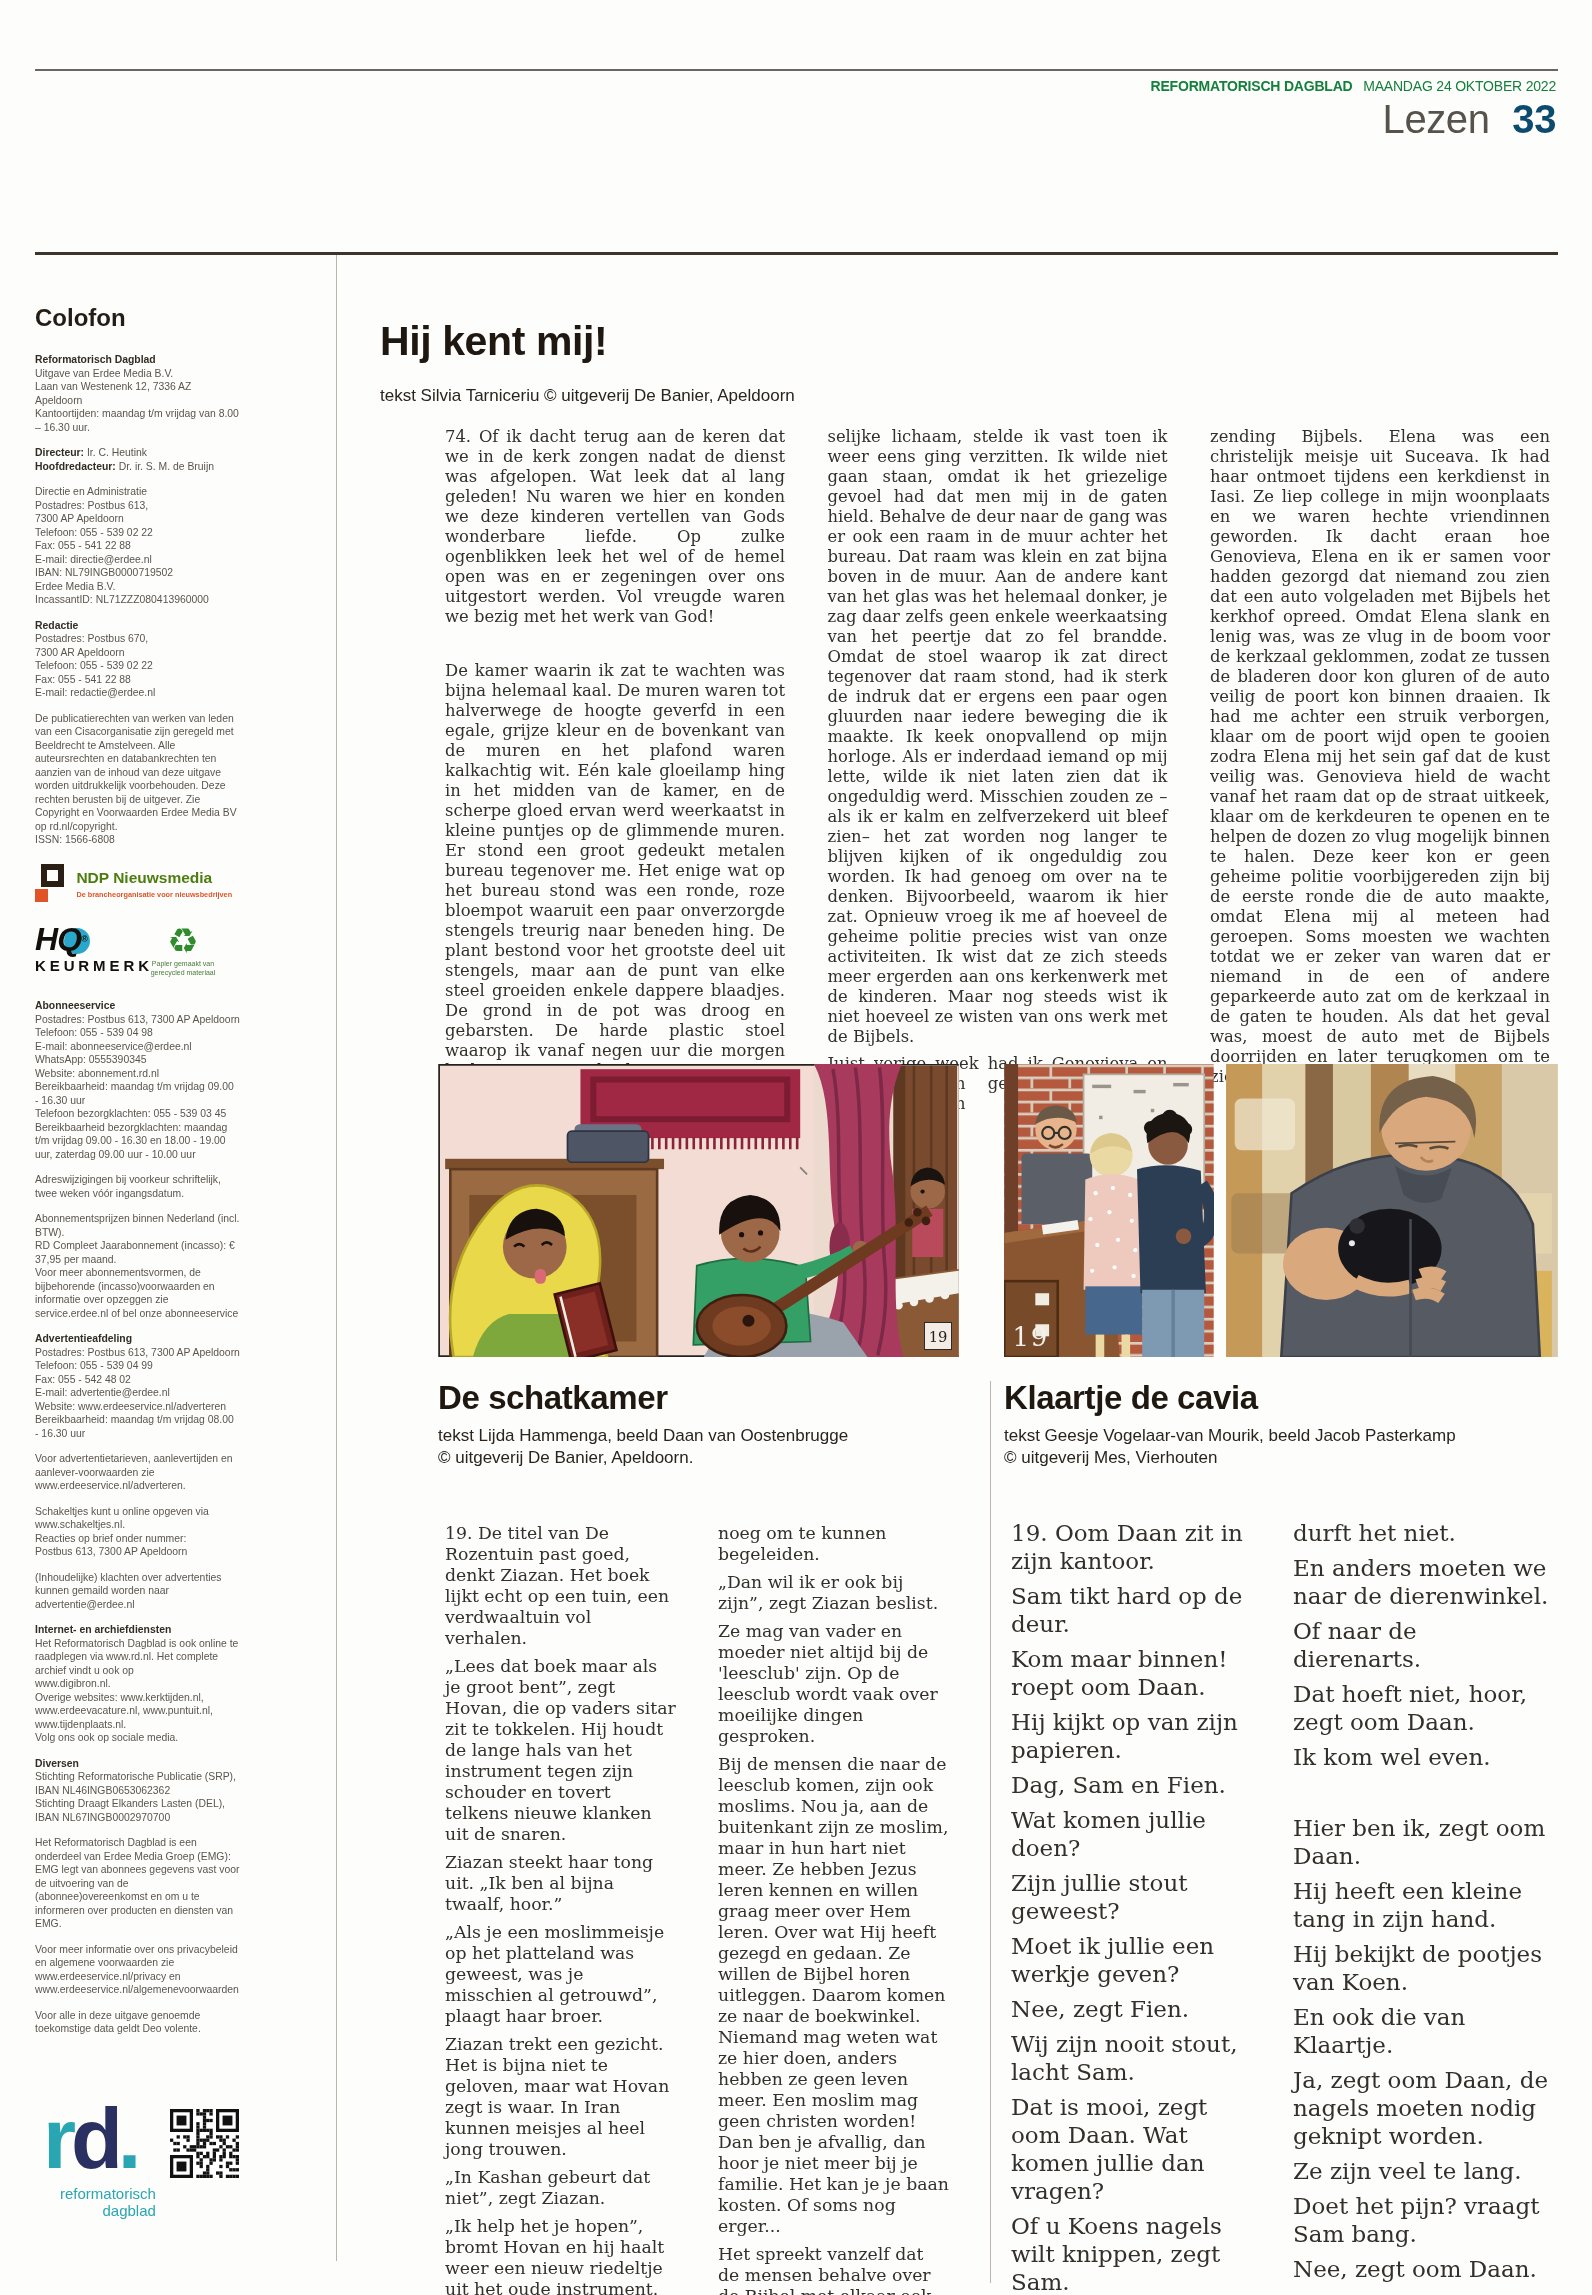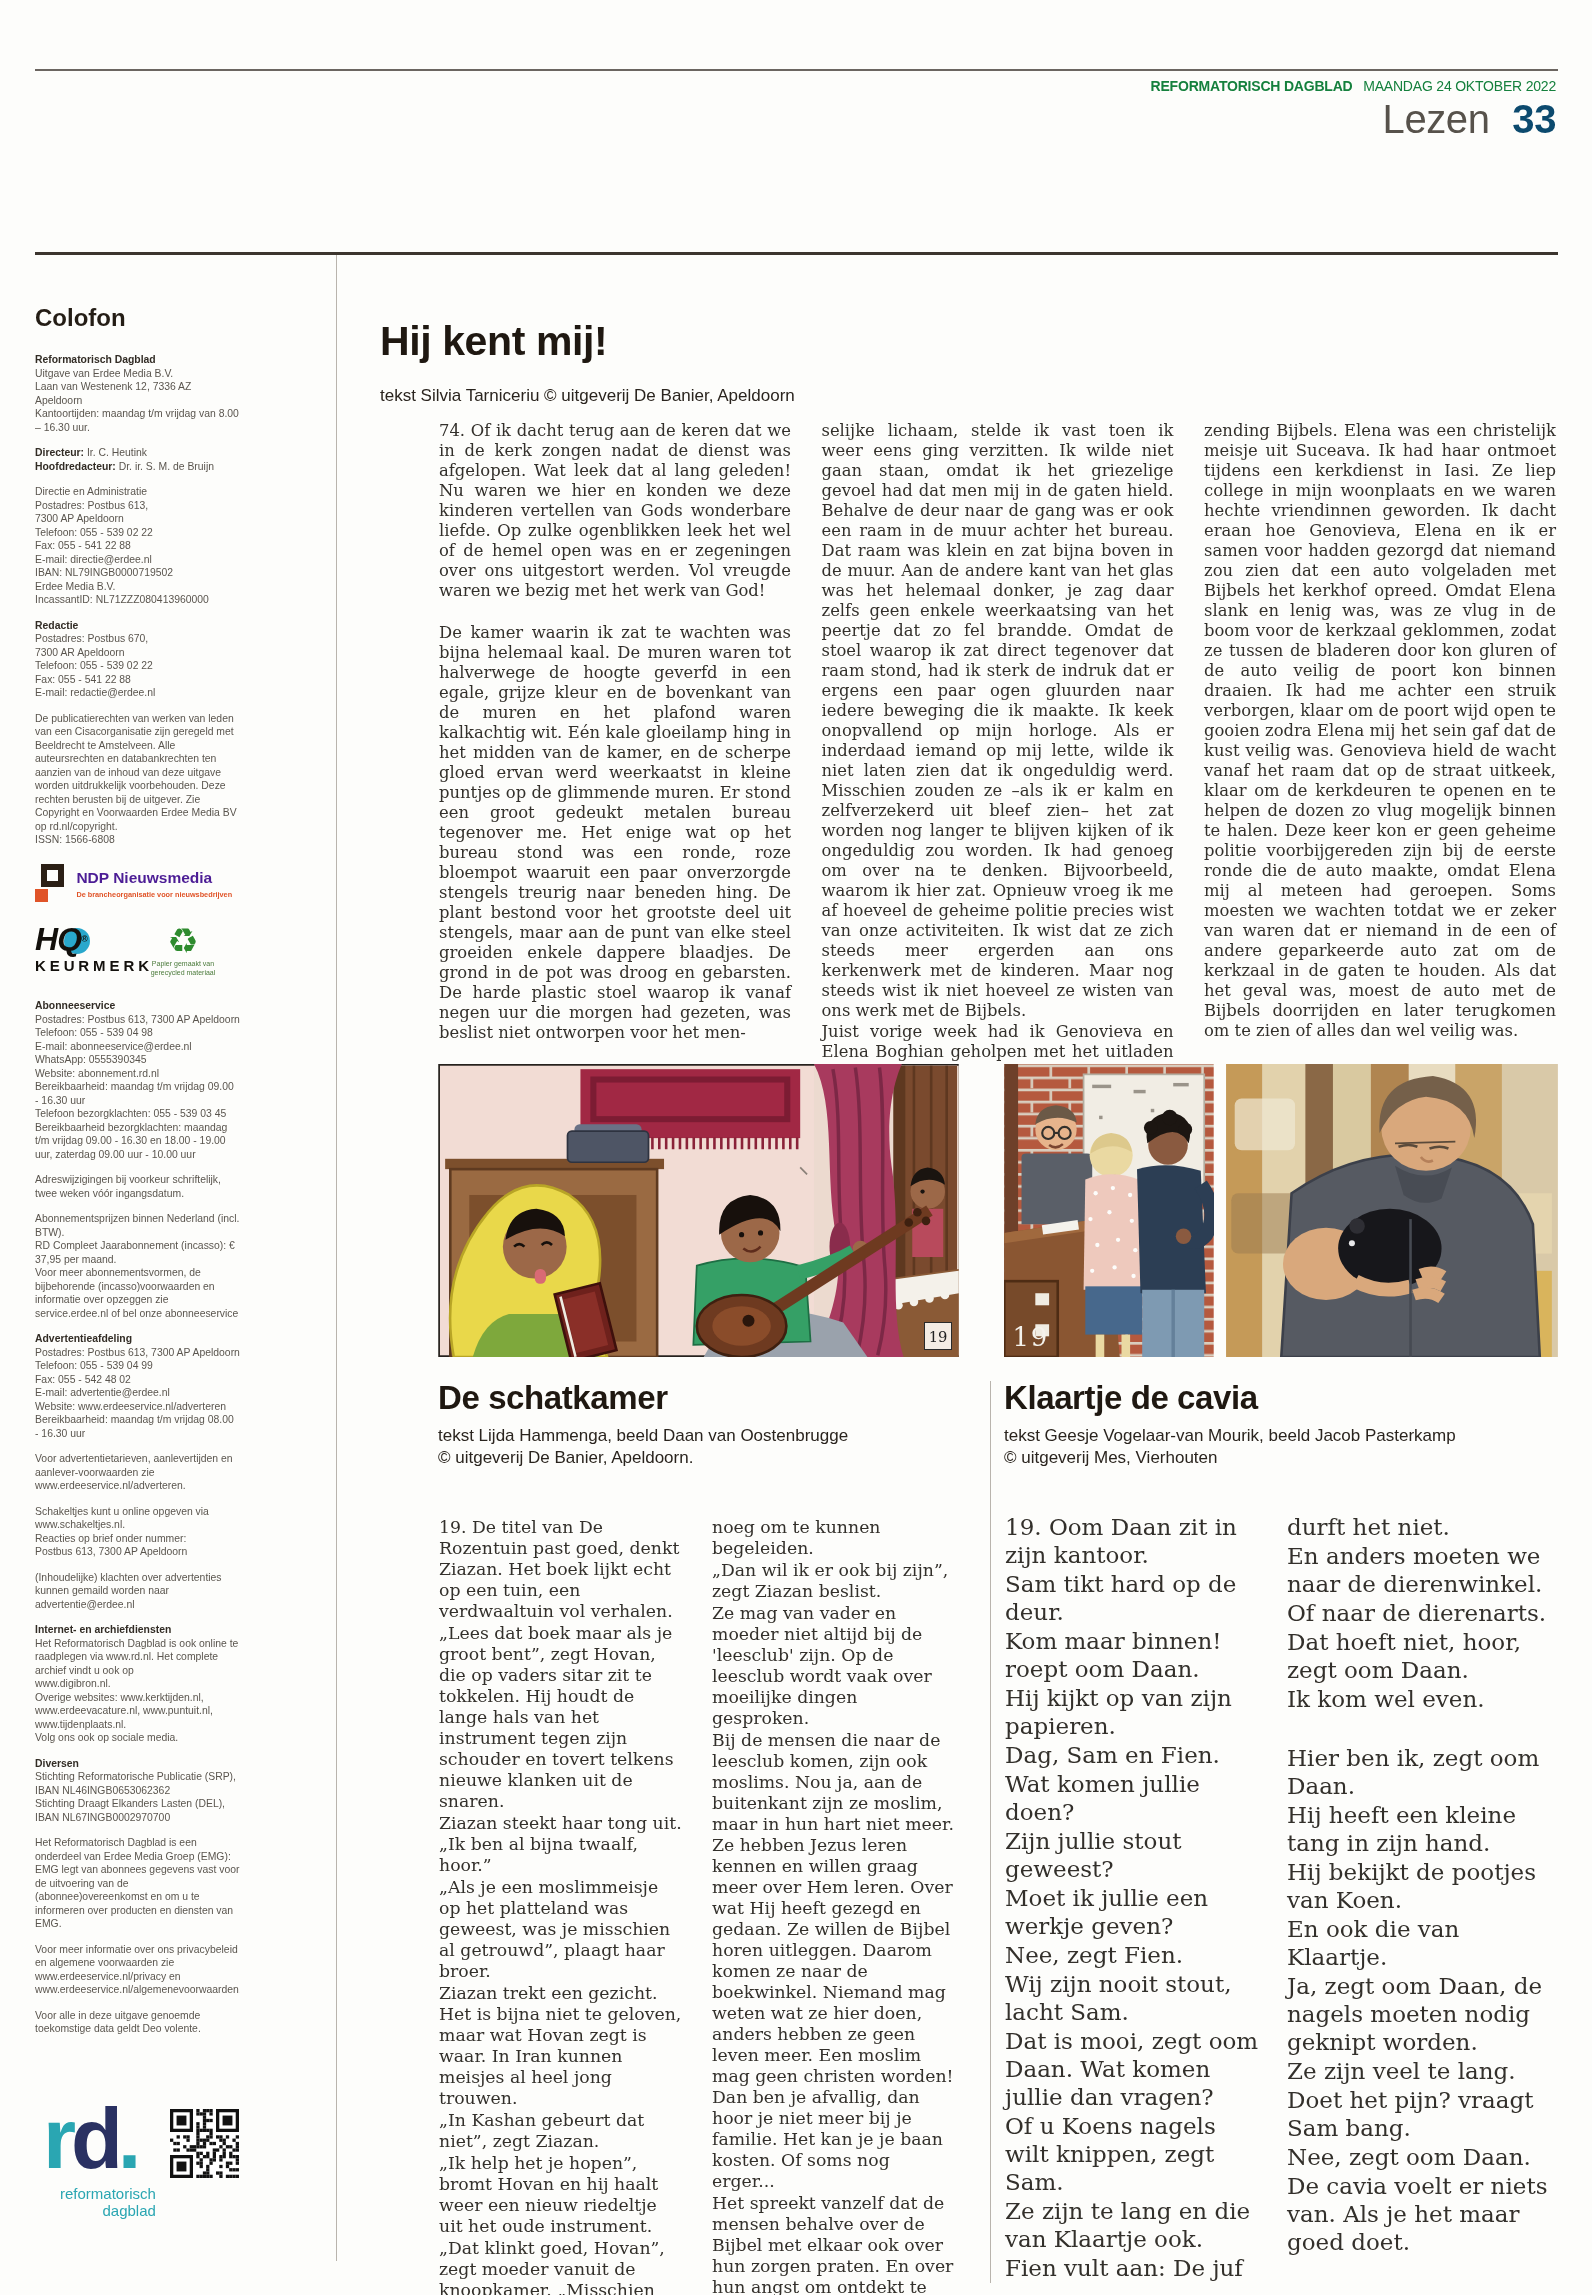--- a/index.html
+++ b/index.html
@@ -20,21 +20,21 @@
   .colofon{position:absolute;left:35px;top:304px;width:205px;height:1793px;overflow:hidden;}
   .colofon h2{margin:0 0 21px 0;font-size:24px;font-weight:700;color:#241d15;}
   .col-sec{margin:0 0 12px 0;font-size:10.4px;line-height:13.5px;color:#5a554e;}
   .sec-h{font-weight:700;color:#322c25;}
   .col-sec b{font-weight:700;color:#322c25;}
 
   .ndp{display:flex;gap:10.4px;align-items:flex-start;margin:17.3px 0 19px 0;}
   .ndp-mark{position:relative;width:31px;height:40px;flex:0 0 auto;}
   .ndp-sq1{position:absolute;top:0;left:6px;width:11.2px;height:11.2px;border:6px solid #2b1f15;}
   .ndp-sq2{position:absolute;bottom:1.7px;left:0;width:13px;height:13px;background:#e05428;}
-  .ndp-name{font-size:15.5px;font-weight:700;color:#4c1d95;margin-top:5.2px;}
+  .ndp-name{font-size:15.5px;font-weight:700;color:#4d7c0f;margin-top:5.2px;}
   .ndp-tag{font-size:7.3px;color:#e05428;margin-top:2.6px;font-weight:700;}
 
   .keurmerk-row{display:flex;gap:19px;align-items:flex-start;margin:0 0 22.4px 0;}
   .hq-box{position:relative;width:90px;text-align:left;}
   .hq-dot{position:absolute;left:29px;top:5.2px;width:26px;height:26px;border-radius:50%;background:#29a8cc;}
   .hq-text{position:relative;font-size:32px;font-weight:900;color:#13100c;letter-spacing:-0.9px;line-height:33px;font-style:italic;}
   .hq-reg{font-size:8.6px;vertical-align:top;}
   .hq-label{font-size:15px;letter-spacing:3.9px;font-weight:700;color:#13100c;margin-top:1.7px;}
   .recycle{width:78px;text-align:center;}
   .recycle-glyph{font-size:35px;line-height:36px;color:#2e8b2e;}
@@ -47,21 +47,21 @@
   .rd-sub{font-size:15px;line-height:17.3px;color:#2aa6b2;margin-top:8.6px;margin-left:17px;text-align:right;}
   .qr{width:69px;height:69px;margin-top:7px;flex:0 0 auto;}
 
   
   .main-head{position:absolute;left:380px;top:318px;width:1036px;}
   .main-head h1{margin:0;font-size:41px;font-weight:700;color:#1f1811;letter-spacing:-0.4px;}
   .byline{font-size:17px;color:#2a241e;}
   .main-head .byline{margin-top:21px;}
   .main-cols{position:absolute;left:438px;top:420px;width:1119px;display:flex;gap:28.5px;}
   .main-cols .col{flex:1;}
-  .para{margin:1px;font-family:"DejaVu Serif","Liberation Serif",serif;color:#33302b;}
+  .para{margin:7px;font-family:"DejaVu Serif","Liberation Serif",serif;color:#33302b;}
   .main-cols .para{font-size:16.4px;line-height:20px;text-align:justify;}
   .main-cols .para-gap{height:20px;}
 
   
   .illu{position:absolute;background:#fff;}
   .illu svg{display:block;width:100%;height:100%;}
   .illu-left{left:438px;top:1064px;width:521px;height:293px;}
   .illu-right{left:1004px;top:1064px;width:554px;height:293px;display:flex;gap:12px;background:none;}
   .panel1{width:210px;height:293px;position:relative;}
   .panel2{width:332px;height:293px;position:relative;}

